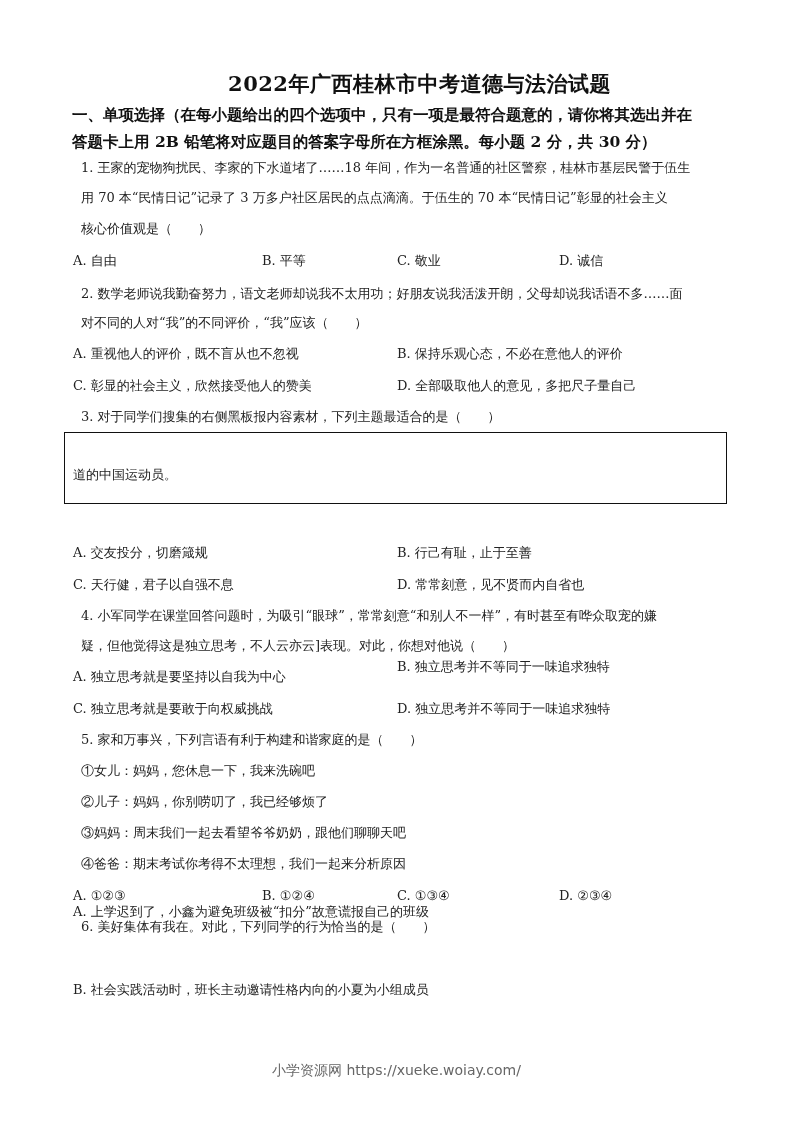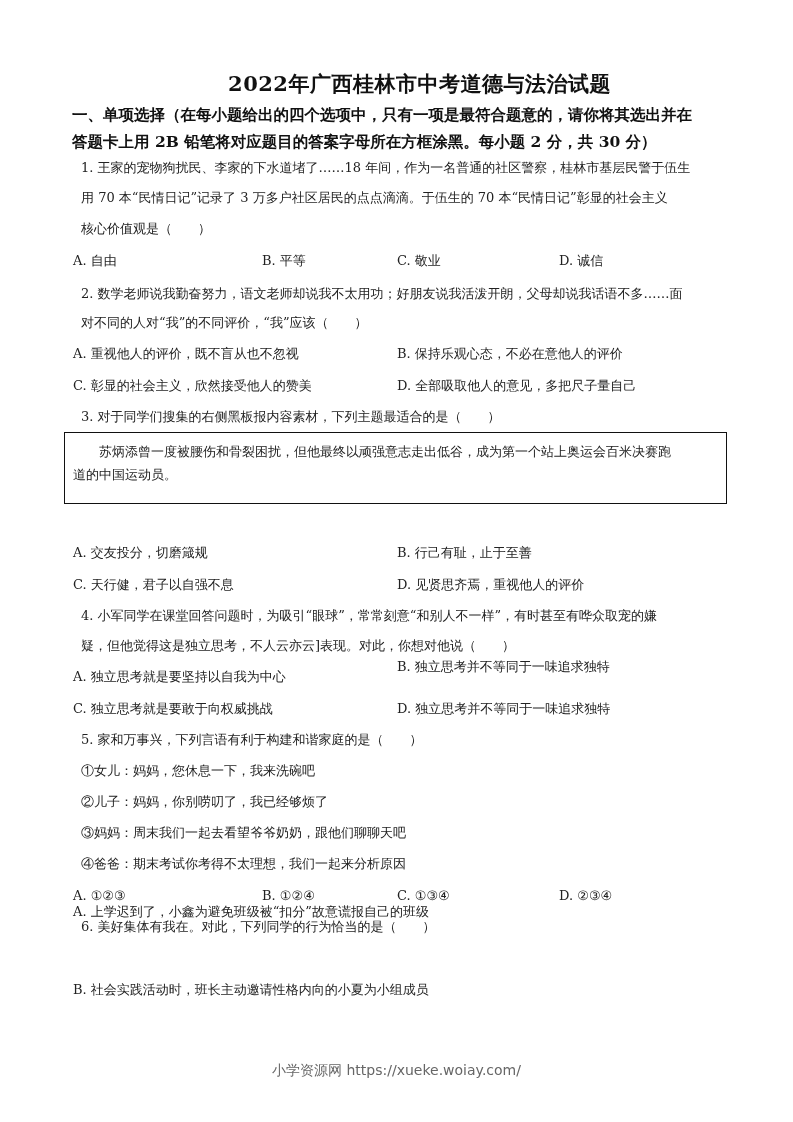--- a/index.html
+++ b/index.html
@@ -64,27 +64,26 @@
     <div class="line" style="top:313px">对不同的人对“我”的不同评价，“我”应该（　　）</div>
     <div class="opt col1" style="top:344px">A.  重视他人的评价，既不盲从也不忽视</div>
     <div class="opt hcol2" style="top:344px">B.  保持乐观心态，不必在意他人的评价</div>
     <div class="opt col1" style="top:376px">C.  彰显的社会主义，欣然接受他人的赞美</div>
     <div class="opt hcol2" style="top:376px">D.  全部吸取他人的意见，多把尺子量自己</div>
   </div>
 
   <div>
     <div class="line" style="top:407px">3. 对于同学们搜集的右侧黑板报内容素材，下列主题最适合的是（　　）</div>
     <div class="material-box">
-      <div class="material-line" style="left:34px; top:9px">苏炳添曾一度被腰伤和骨裂困扰，但他最终以顽强意志走出低谷，成为第一个站上奥运会百米决赛跑</div>
       <div class="material-line" style="left:8px; top:32px">道的中国运动员。</div>
     </div>
     <div class="opt col1" style="top:543px">A.  交友投分，切磨箴规</div>
     <div class="opt hcol2" style="top:543px">B.  行己有耻，止于至善</div>
     <div class="opt col1" style="top:575px">C.  天行健，君子以自强不息</div>
-    <div class="opt hcol2" style="top:575px">D.  见贤思齐焉，重视他人的评价</div>
+    <div class="opt hcol2" style="top:575px">D.  常常刻意，见不贤而内自省也</div>
   </div>
 
   <div>
     <div class="line" style="top:606px">4. 小军同学在课堂回答问题时，为吸引“眼球”，常常刻意“和别人不一样”，有时甚至有哗众取宠的嫌</div>
     <div class="line" style="top:636px">疑，但他觉得这是独立思考，不人云亦云]表现。对此，你想对他说（　　）</div>
     <div class="opt col1" style="top:667px">A.  独立思考就是要坚持以自我为中心</div>
     <div class="opt hcol2" style="top:657px">B.  独立思考并不等同于一味追求独特</div>
     <div class="opt col1" style="top:699px">C.  独立思考就是要敢于向权威挑战</div>
     <div class="opt hcol2" style="top:699px">D.  独立思考并不等同于一味追求独特</div>
   </div>

